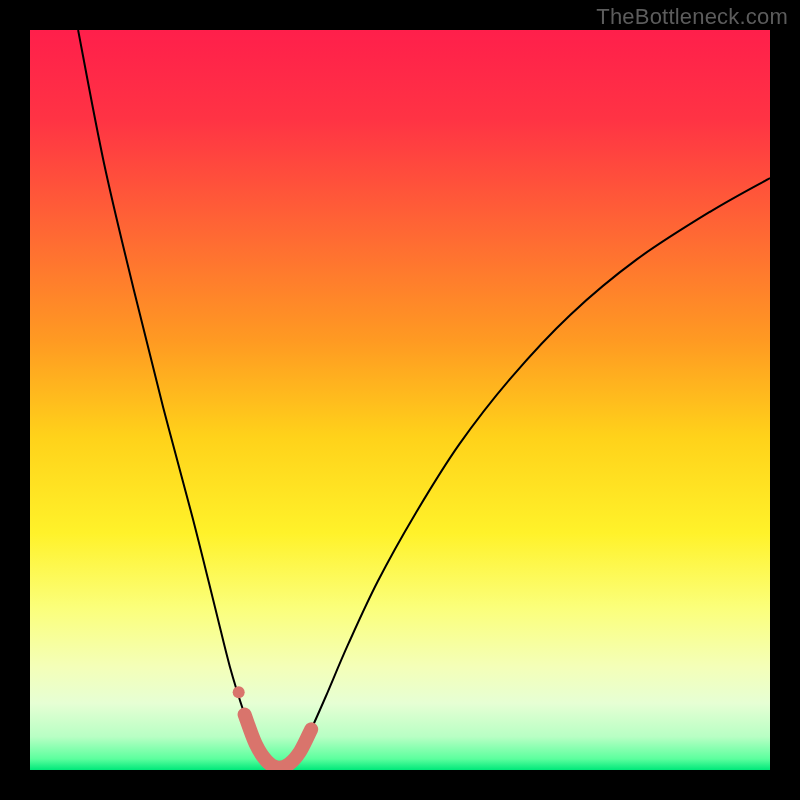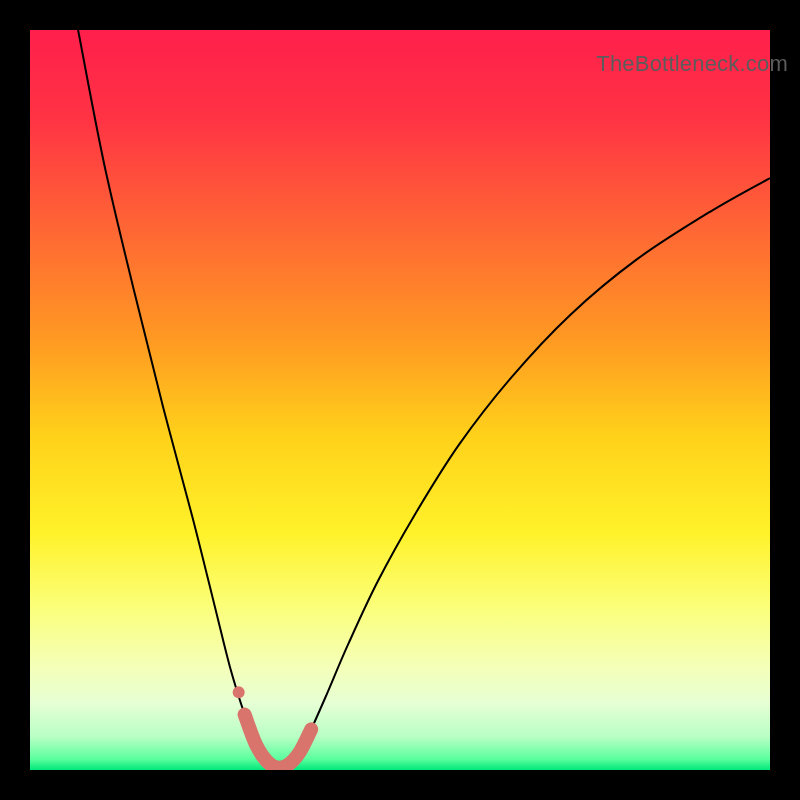--- a/index.html
+++ b/index.html
@@ -31,21 +31,20 @@
   }
   .watermark {
     position: absolute;
     top: 4px;
     right: 12px;
     color: #5c5c5c;
     font-size: 22px;
     font-weight: 500;
     letter-spacing: 0.2px;
     user-select: none;
-    margin-top: 47px;
   }
   svg.curve {
     position: absolute;
     left: 0; top: 0;
     width: 740px;
     height: 740px;
     overflow: visible;
   }
   .main-line {
     fill: none;

